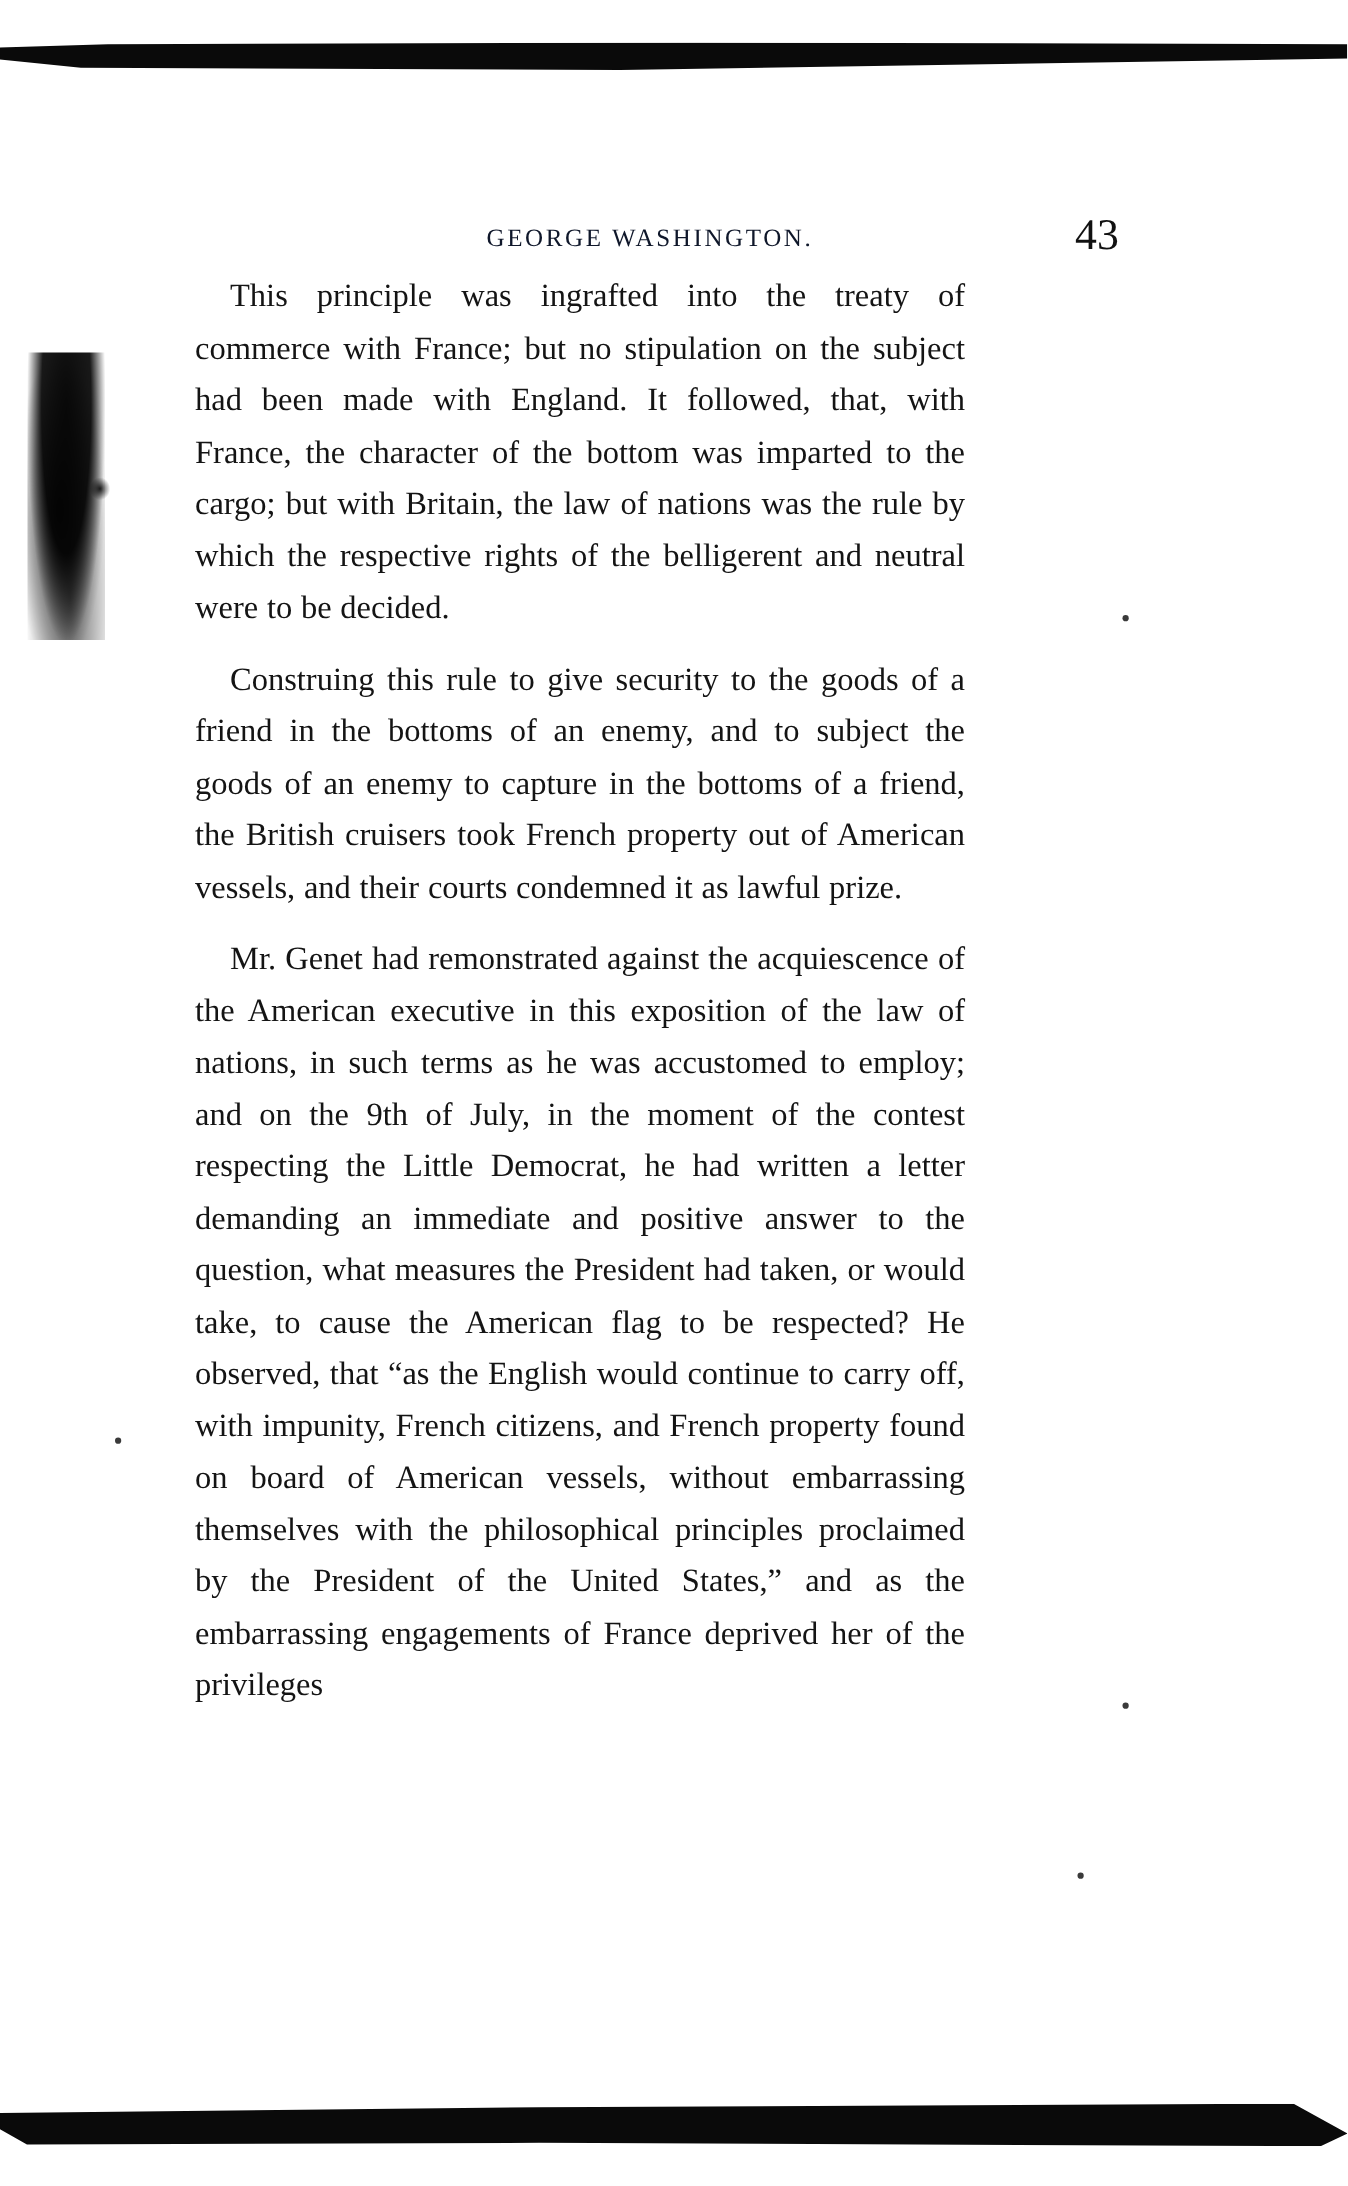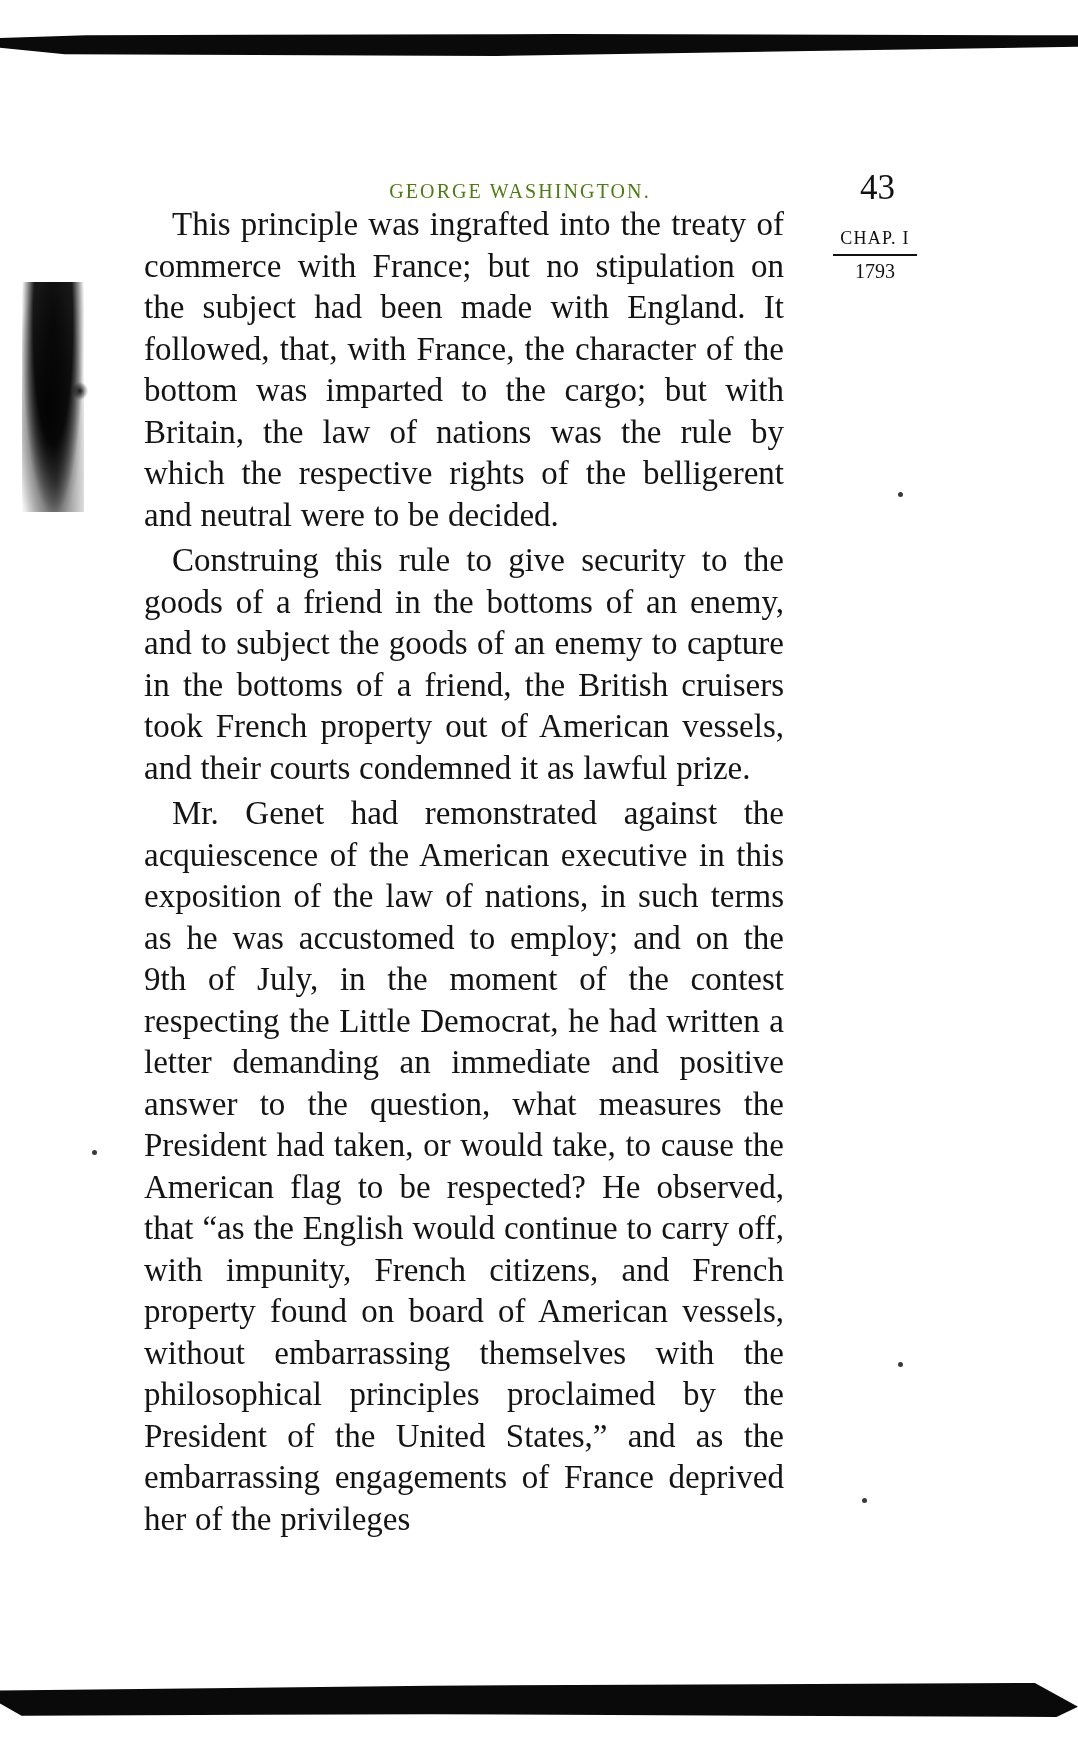--- a/index.html
+++ b/index.html
@@ -65,21 +65,21 @@
   
   .running-head {
     position: absolute;
     left: 310px;
     top: 180px;
     width: 420px;
     text-align: center;
     font-variant: small-caps;
     font-size: 20px;
     letter-spacing: 2.1px;
-    color: #4d7c0f;
+    color: #0f172a;
   }
   .folio {
     position: absolute;
     left: 860px;
     top: 168px;
     font-size: 35px;
     color: #111;
   }
 
   
@@ -109,22 +109,22 @@
   }
 
   
   .body-col {
     position: absolute;
     left: 140px;
     top: 200px;
     width: 648px;
   }
   .body-col p {
-    margin: 4px;
-    font-size: 33px;
+    margin: 16px;
+    font-size: 26px;
     line-height: 41.5px;
     text-align: justify;
     text-align-last: left;
     text-indent: 28px;
     color: #141414;
     word-spacing: 0.5px;
   }
   .body-col p + p {
     margin-top: 0;
   }
@@ -140,25 +140,20 @@
   <div class="scan-smudge-tail"></div>
 
   <div class="speck" style="left:898px; top:492px; width:5px; height:5px;"></div>
   <div class="speck" style="left:92px; top:1150px; width:5px; height:5px;"></div>
   <div class="speck" style="left:898px; top:1362px; width:5px; height:5px;"></div>
   <div class="speck" style="left:862px; top:1498px; width:5px; height:5px;"></div>
 
   <div class="running-head">GEORGE WASHINGTON.</div>
   <div class="folio">43</div>
 
-  <div class="sidenote">
-    <div class="chap">CHAP. I</div>
-    <div class="rule"></div>
-    <div class="year">1793</div>
-  </div>
 
   <div class="body-col">
     <p>This principle was ingrafted into the treaty of commerce with France; but no stipulation on the subject had been made with England. It followed, that, with France, the character of the bottom was imparted to the cargo; but with Britain, the law of nations was the rule by which the respective rights of the belligerent and neutral were to be decided.</p>
     <p>Construing this rule to give security to the goods of a friend in the bottoms of an enemy, and to subject the goods of an enemy to capture in the bottoms of a friend, the British cruisers took French property out of American vessels, and their courts condemned it as lawful prize.</p>
     <p>Mr. Genet had remonstrated against the acquiescence of the American executive in this exposition of the law of nations, in such terms as he was accustomed to employ; and on the 9th of July, in the moment of the contest respecting the Little Democrat, he had written a letter demanding an immediate and positive answer to the question, what measures the President had taken, or would take, to cause the American flag to be respected? He observed, that “as the English would continue to carry off, with impunity, French citizens, and French property found on board of American vessels, without embarrassing themselves with the philosophical principles proclaimed by the President of the United States,” and as the embarrassing engagements of France deprived her of the privileges</p>
   </div>
 
 </div>
 
 </body></html>

